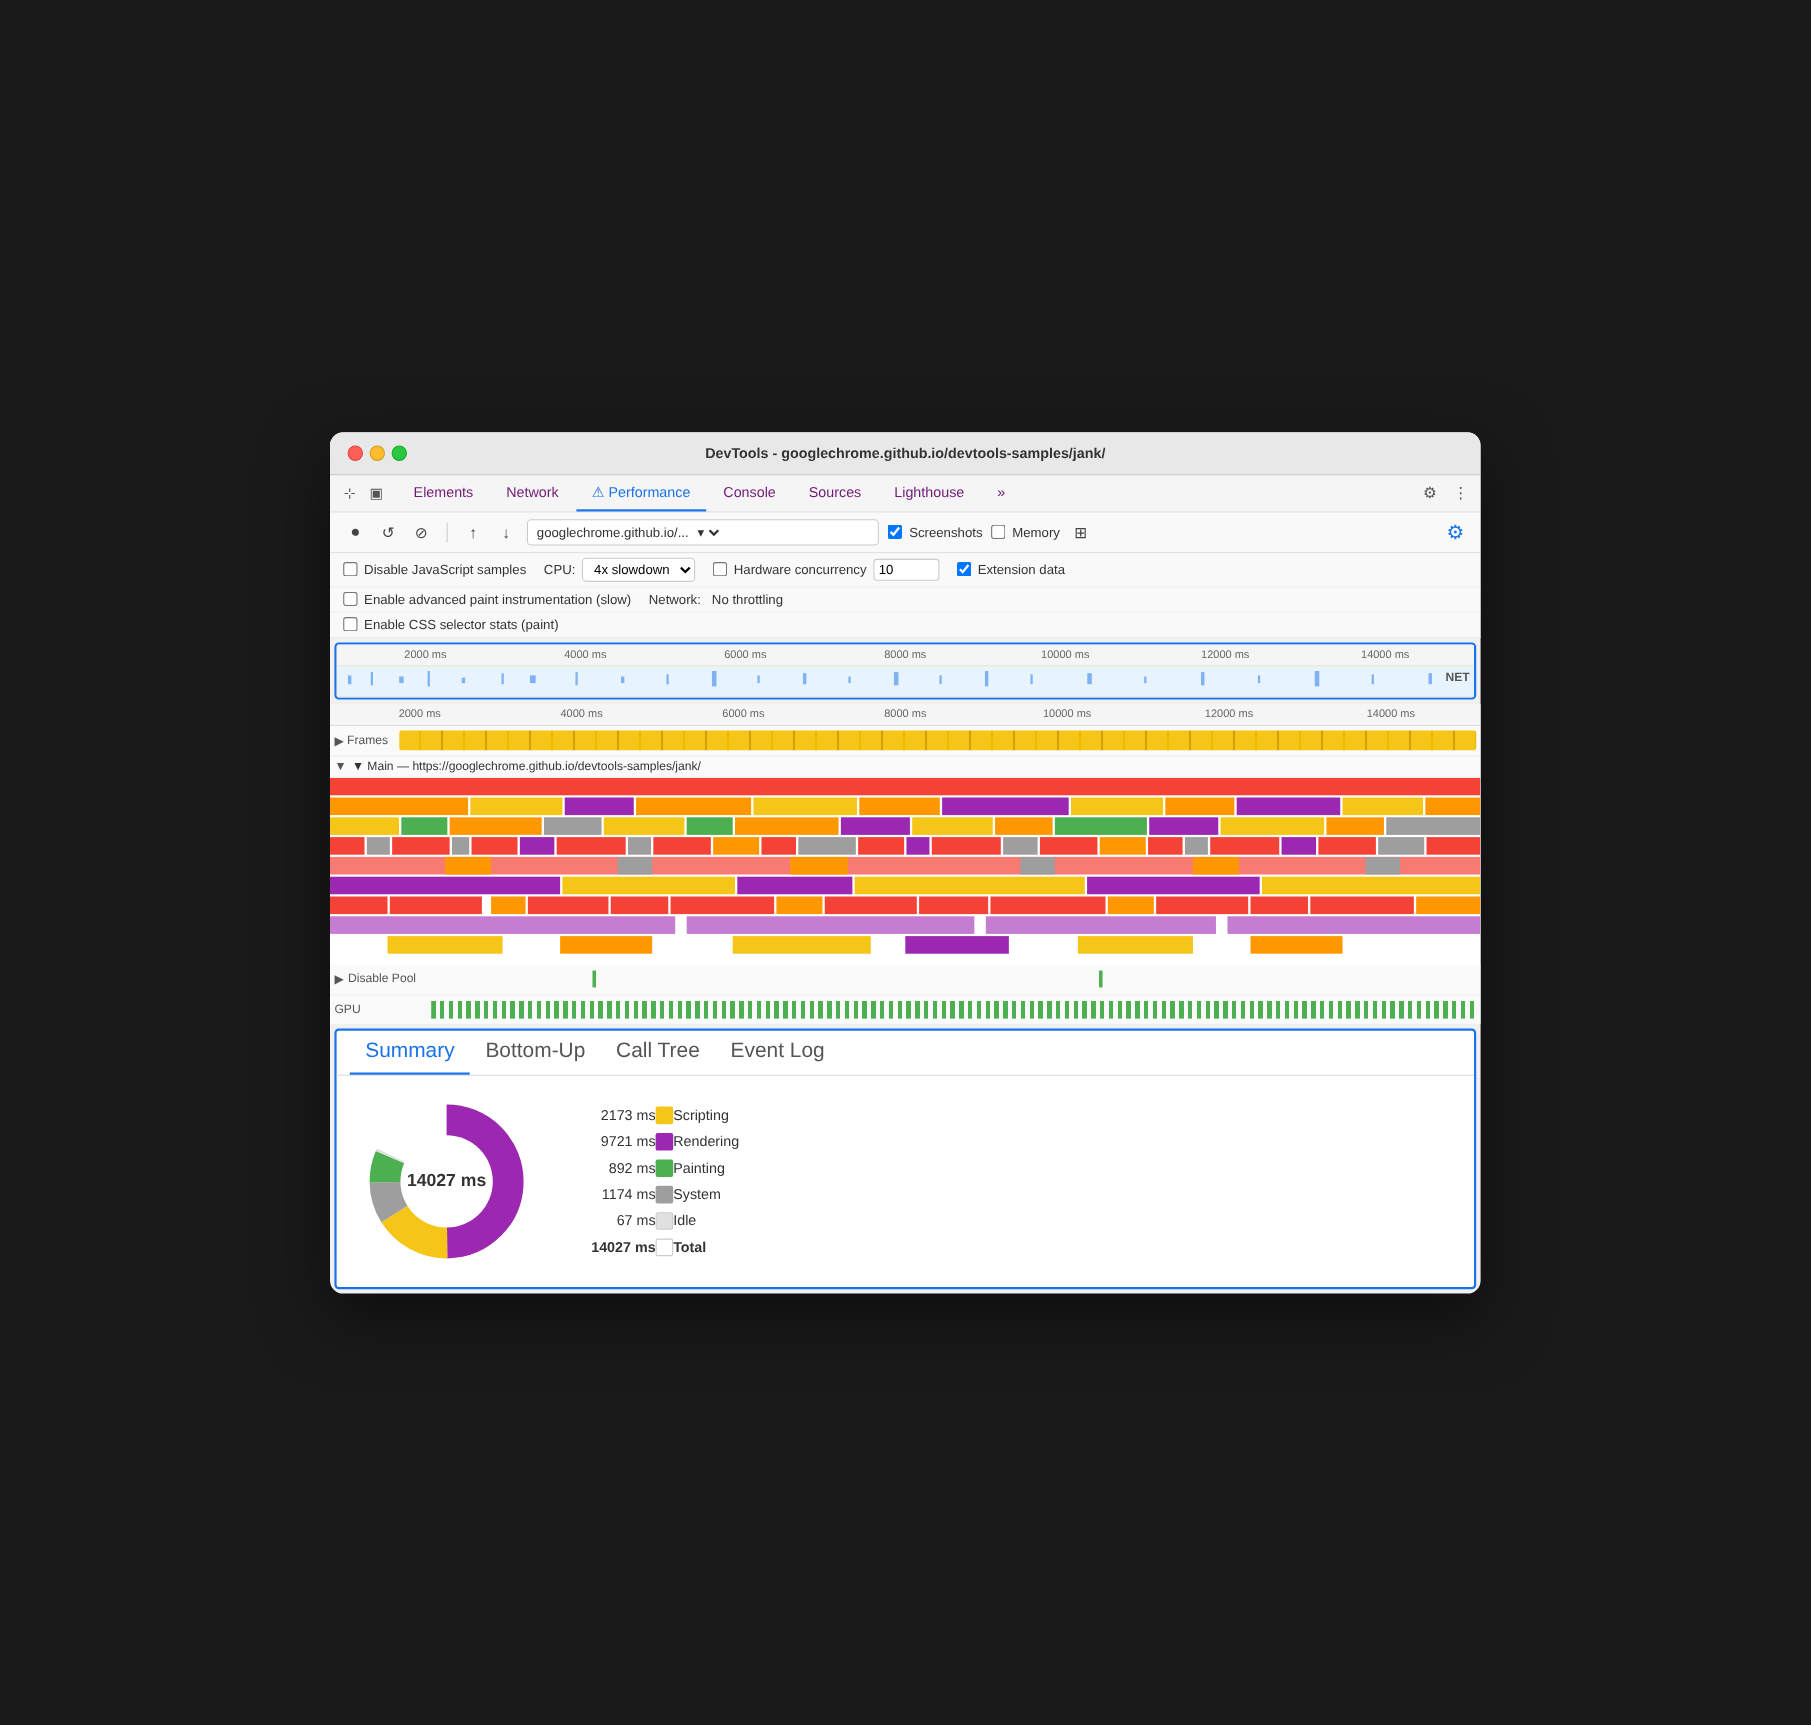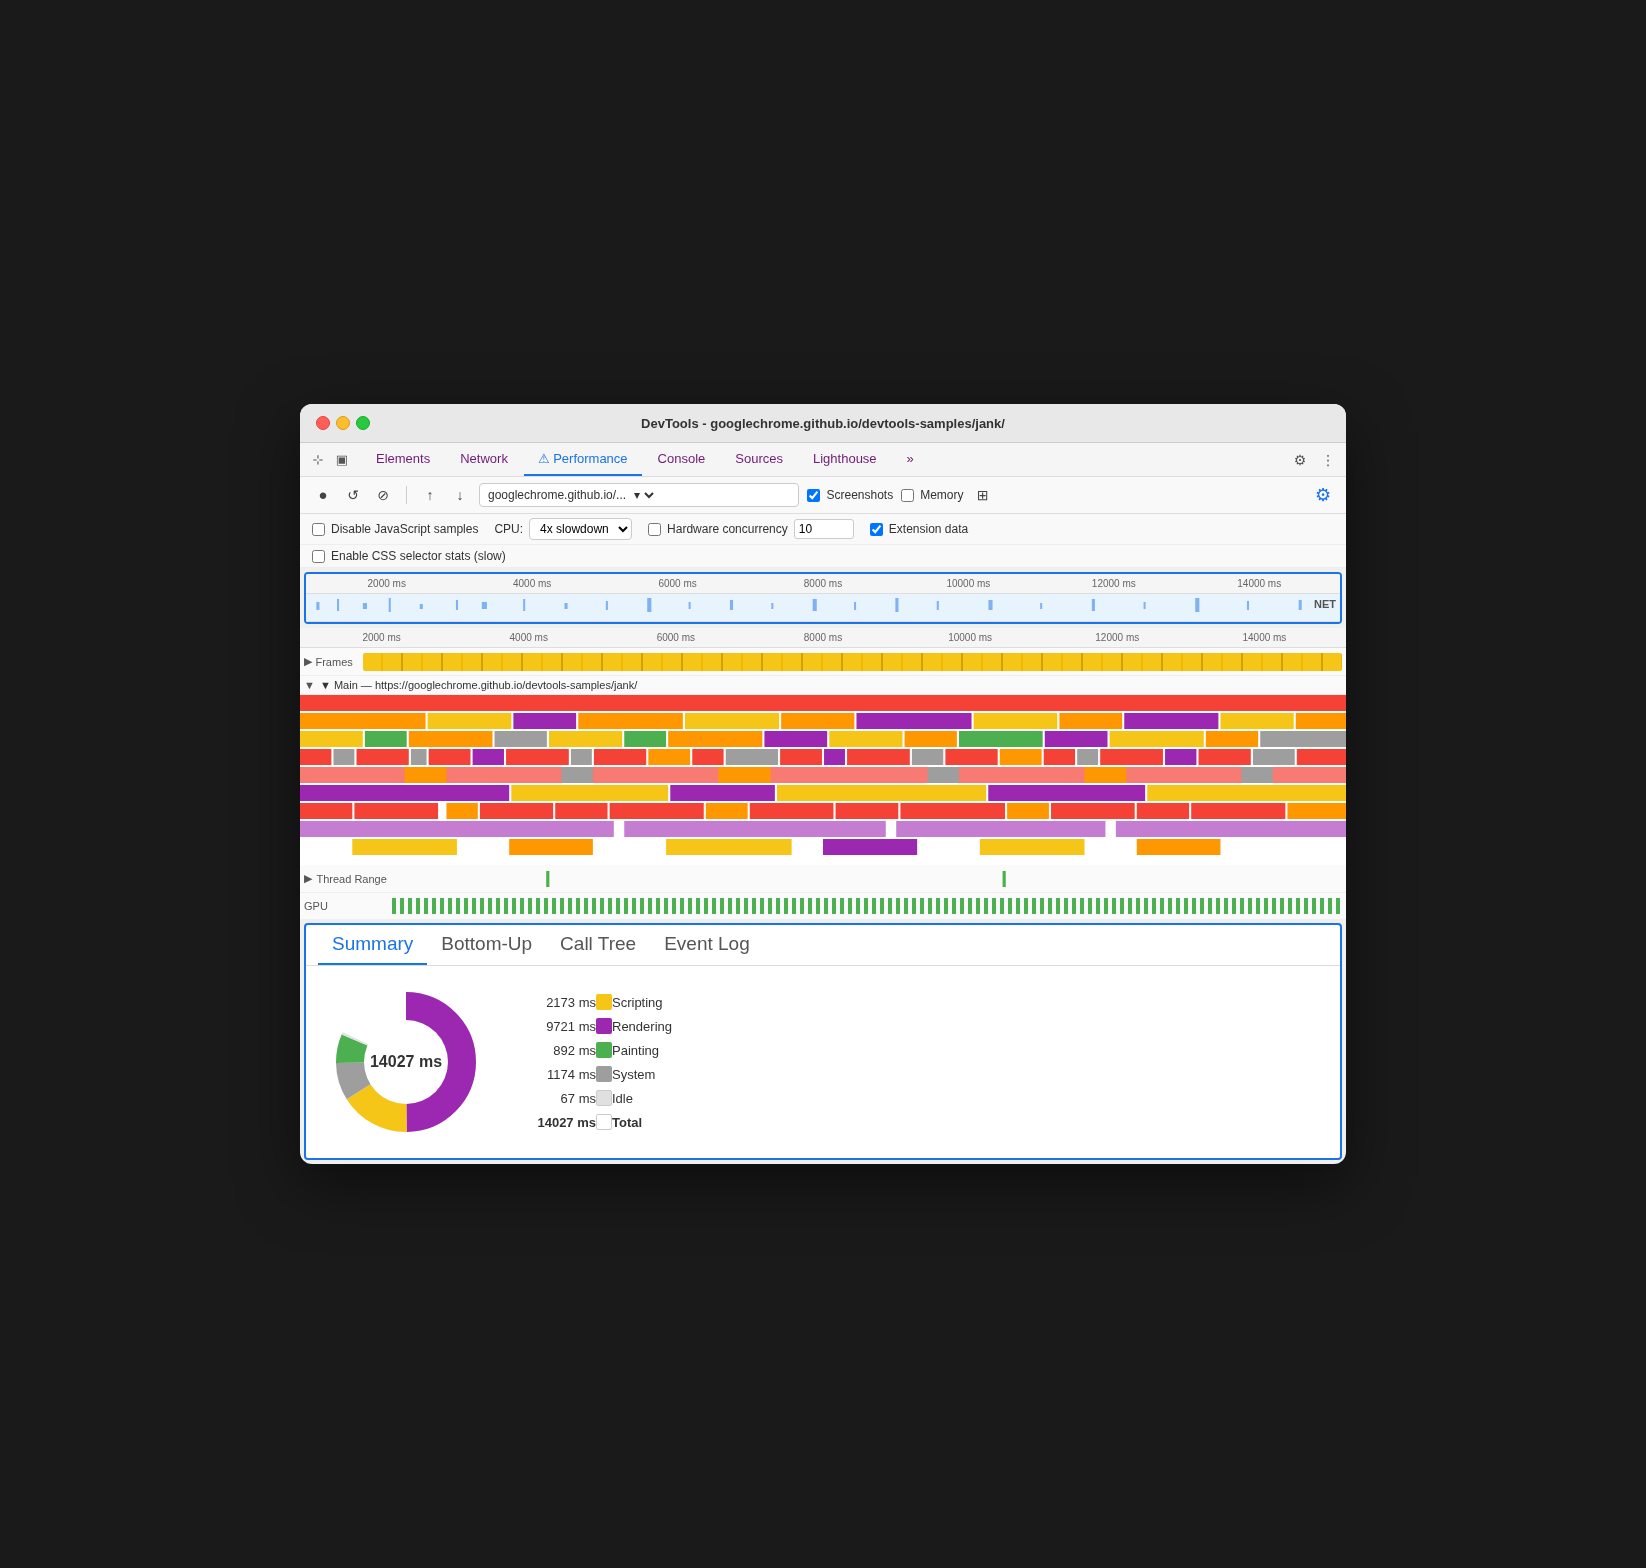--- a/index.html
+++ b/index.html
@@ -524,25 +524,35 @@
       <input type="checkbox" style="">
       <span>Hardware concurrency</span>
       <input type="number" value="10" style="width: 60px; font-size: 12px; border: 1px solid rgb(204, 204, 204); border-radius: 3px; padding: 2px 4px;">
     </div>
     <div class="checkbox-group">
       <input type="checkbox" checked="" style="">
       <span>Extension data</span>
     </div>
   </div>
 
-
   <div class="settings-row">
     <label>
       <input type="checkbox" style="">
-      <span>Enable CSS selector stats (slow)</span>
+      <span>Enable advanced paint instrumentation (slow)</span>
+    </label>
+    <div class="cpu-setting">
+      <span>Network:</span>
+      <span style="margin-left:4px; font-size:12px;">No throttling</span>
+    </div>
+  </div>
+
+  <div class="settings-row">
+    <label>
+      <input type="checkbox" style="">
+      <span>Enable CSS selector stats (paint)</span>
     </label>
   </div>
 
   <div class="timeline-container">
 
     <div class="ruler">
       <div class="ruler-marks">
         <div class="ruler-mark">2000 ms</div>
         <div class="ruler-mark">4000 ms</div>
         <div class="ruler-mark">6000 ms</div>
@@ -718,21 +728,21 @@
         <rect x="200" y="144" width="80" height="16" fill="#ff9800"></rect>
         <rect x="350" y="144" width="120" height="16" fill="#f5c518"></rect>
         <rect x="500" y="144" width="90" height="16" fill="#9c27b0"></rect>
         <rect x="650" y="144" width="100" height="16" fill="#f5c518"></rect>
         <rect x="800" y="144" width="80" height="16" fill="#ff9800"></rect>
       </svg>
     </div>
 
     <div class="thread-pool-row">
       <span style="color:#555; margin-right:4px;">▶</span>
-      <span>Thread Range</span>
+      <span>Disable Pool</span>
       <div class="thread-pool-dots">
         <svg width="100%" height="16" viewBox="0 0 900 16" preserveAspectRatio="none">
 
           <rect x="150" y="0" width="3" height="16" fill="#4caf50"></rect>
           <rect x="580" y="0" width="3" height="16" fill="#4caf50"></rect>
         </svg>
       </div>
     </div>
 
     <div class="gpu-row">

